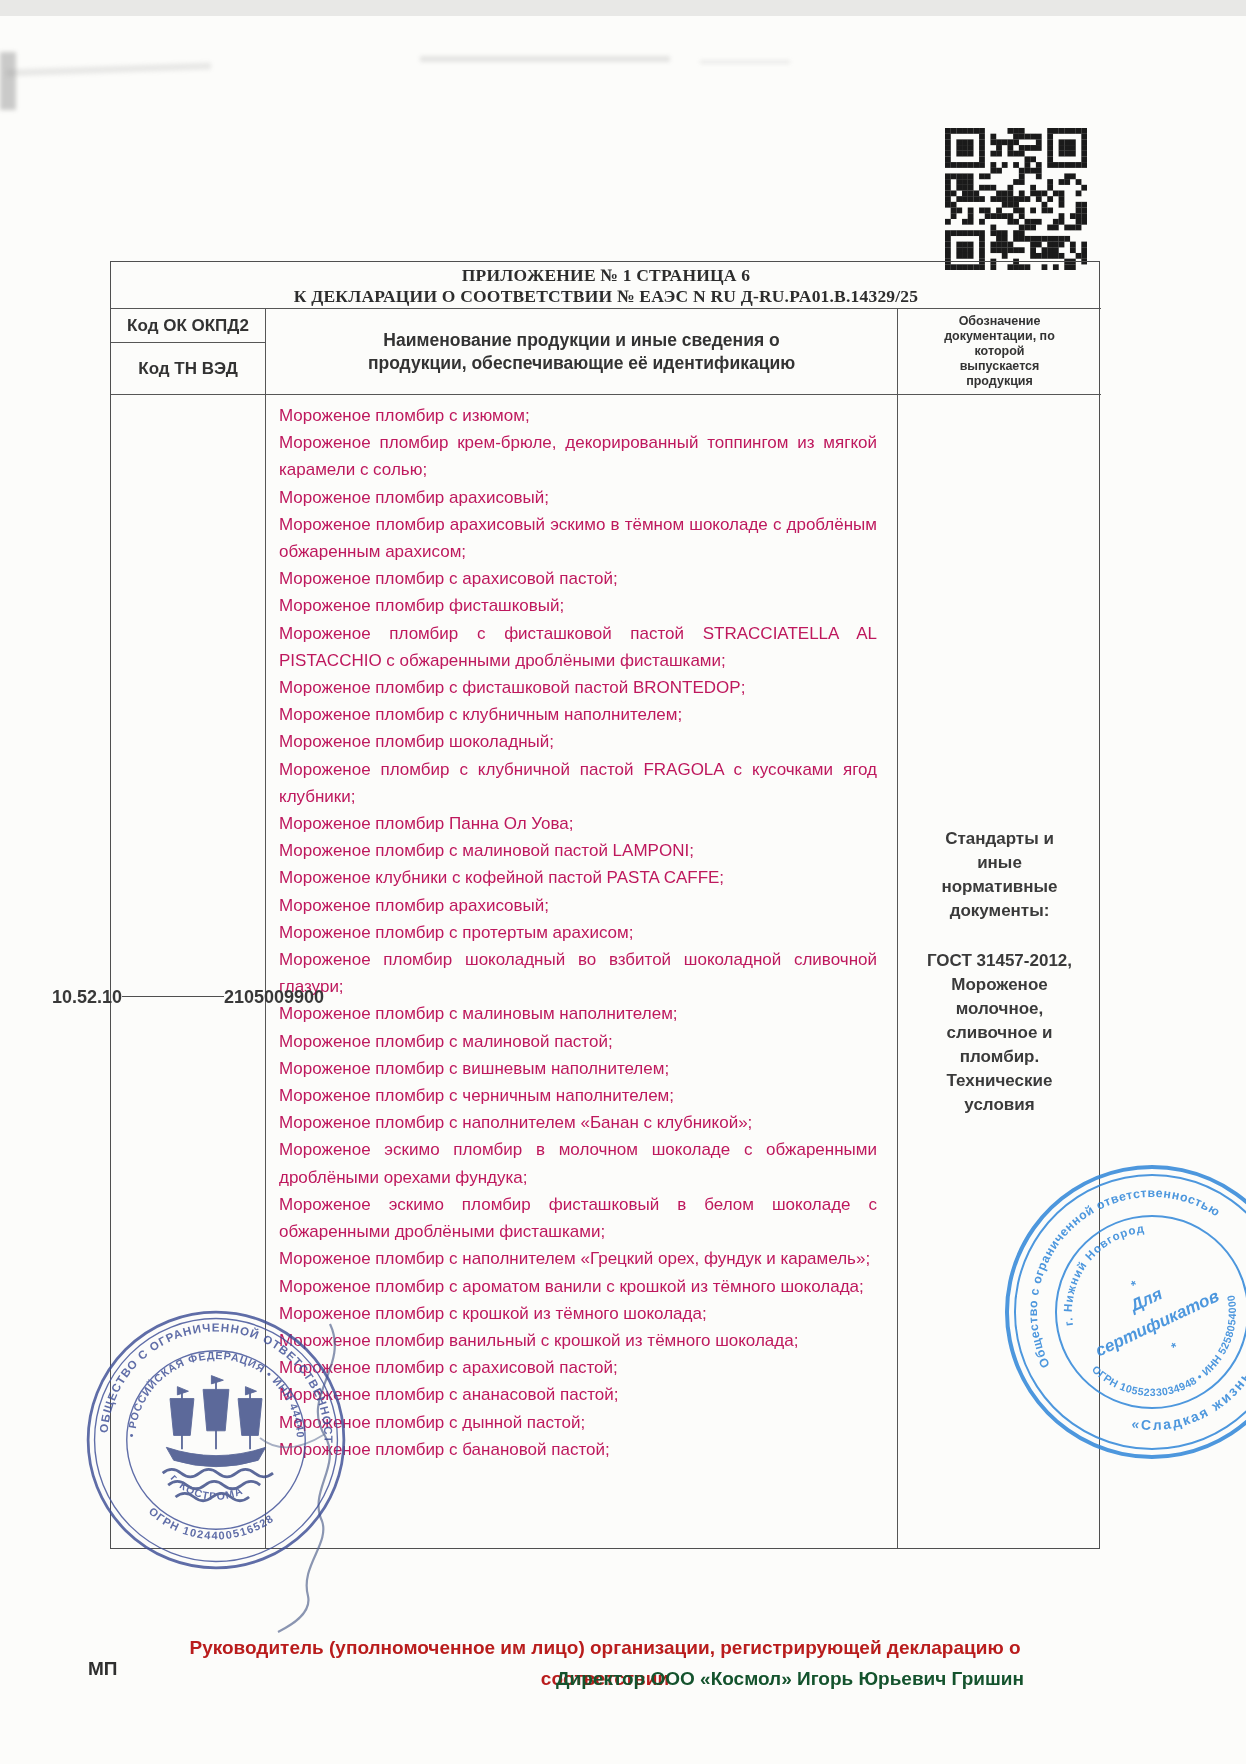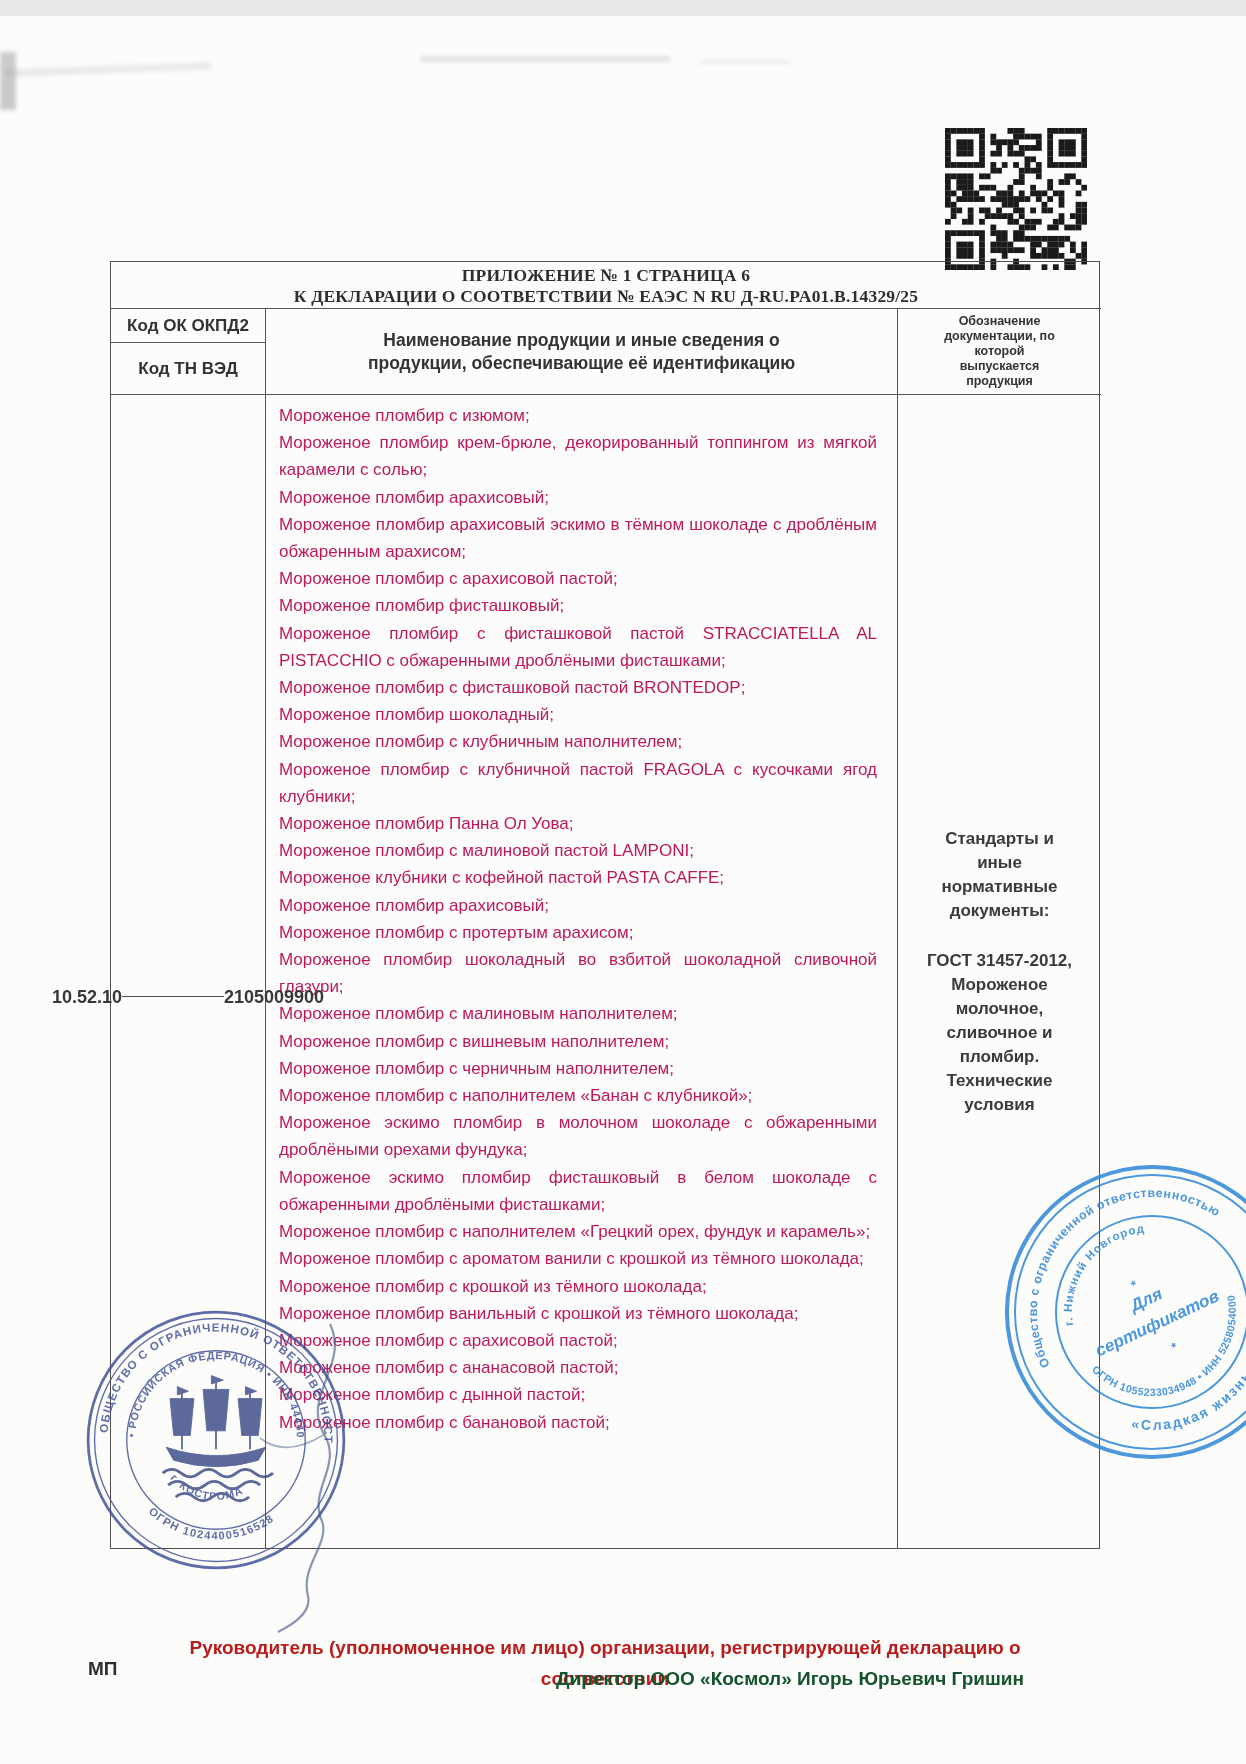--- a/index.html
+++ b/index.html
@@ -418,30 +418,31 @@
 
     <div class="cell body c2">
         <p class="product">Мороженое пломбир с изюмом;</p>
         <p class="product">Мороженое пломбир крем-брюле, декорированный топпингом из мягкой карамели с солью;</p>
         <p class="product">Мороженое пломбир арахисовый;</p>
         <p class="product">Мороженое пломбир арахисовый эскимо в тёмном шоколаде с дроблёным обжаренным арахисом;</p>
         <p class="product">Мороженое пломбир с арахисовой пастой;</p>
         <p class="product">Мороженое пломбир фисташковый;</p>
         <p class="product">Мороженое пломбир с фисташковой пастой STRACCIATELLA AL PISTACCHIO с обжаренными дроблёными фисташками;</p>
         <p class="product">Мороженое пломбир с фисташковой пастой BRONTEDOP;</p>
+        <p class="product">Мороженое пломбир с клубничным наполнителем;</p>
         <p class="product">Мороженое пломбир шоколадный;</p>
-        <p class="product">Мороженое пломбир с клубничным наполнителем;</p>
         <p class="product">Мороженое пломбир с клубничной пастой FRAGOLA с кусочками ягод клубники;</p>
         <p class="product">Мороженое пломбир Панна Ол Уова;</p>
         <p class="product">Мороженое пломбир с малиновой пастой LAMPONI;</p>
         <p class="product">Мороженое клубники с кофейной пастой PASTA CAFFE;</p>
         <p class="product">Мороженое пломбир арахисовый;</p>
         <p class="product">Мороженое пломбир с протертым арахисом;</p>
         <p class="product">Мороженое пломбир шоколадный во взбитой шоколадной сливочной глазури;</p>
         <p class="product">Мороженое пломбир с малиновым наполнителем;</p>
+        <p class="product">Мороженое пломбир с малиновой пастой;</p>
         <p class="product">Мороженое пломбир с вишневым наполнителем;</p>
         <p class="product">Мороженое пломбир с черничным наполнителем;</p>
         <p class="product">Мороженое пломбир с наполнителем «Банан с клубникой»;</p>
         <p class="product">Мороженое эскимо пломбир в молочном шоколаде с обжаренными дроблёными орехами фундука;</p>
         <p class="product">Мороженое эскимо пломбир фисташковый в белом шоколаде с обжаренными дроблёными фисташками;</p>
         <p class="product">Мороженое пломбир с наполнителем «Грецкий орех, фундук и карамель»;</p>
         <p class="product">Мороженое пломбир с ароматом ванили с крошкой из тёмного шоколада;</p>
         <p class="product">Мороженое пломбир с крошкой из тёмного шоколада;</p>
         <p class="product">Мороженое пломбир ванильный с крошкой из тёмного шоколада;</p>
         <p class="product">Мороженое пломбир с арахисовой пастой;</p>

